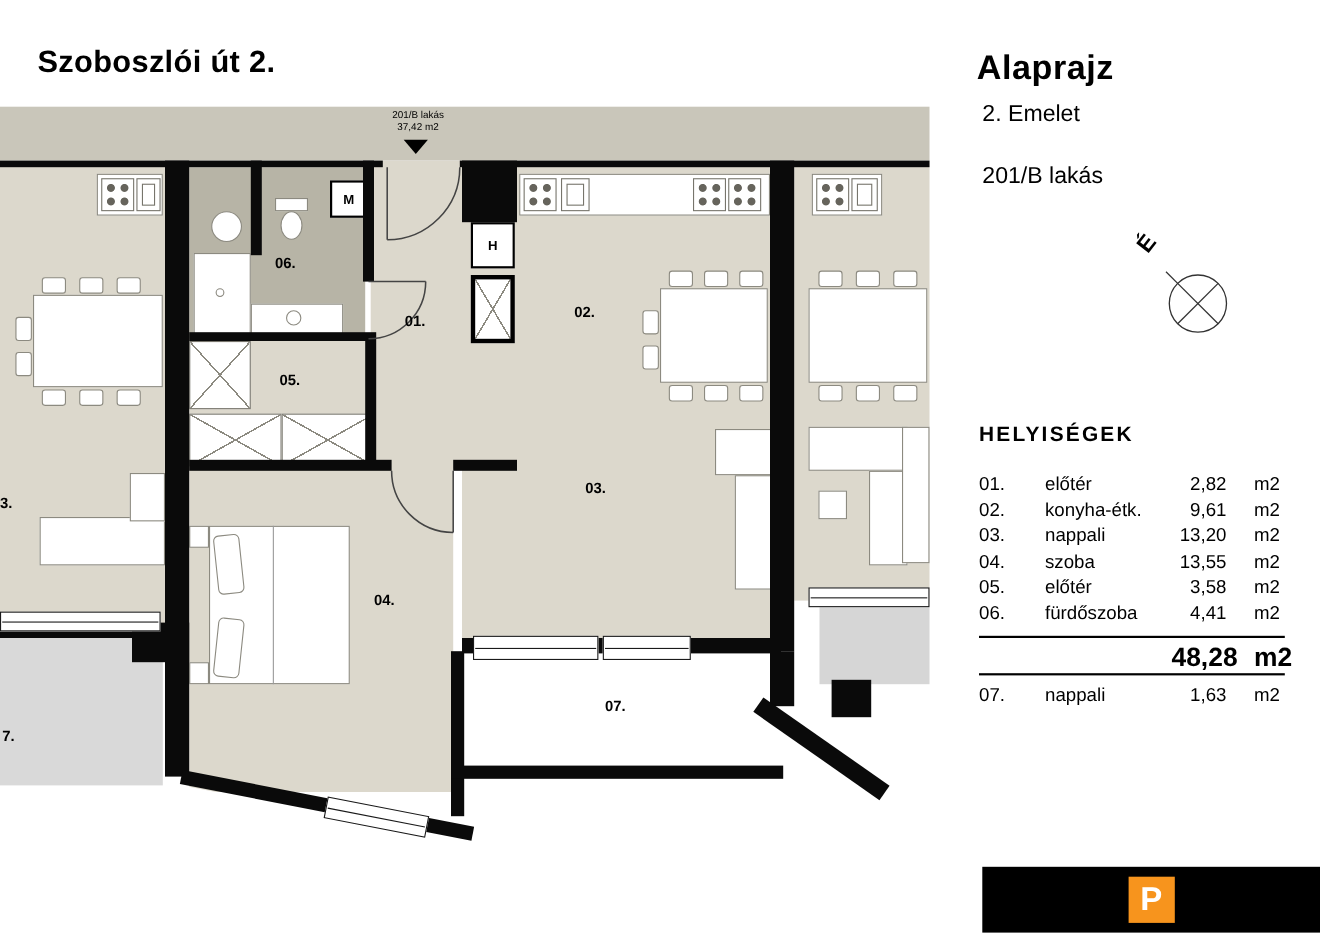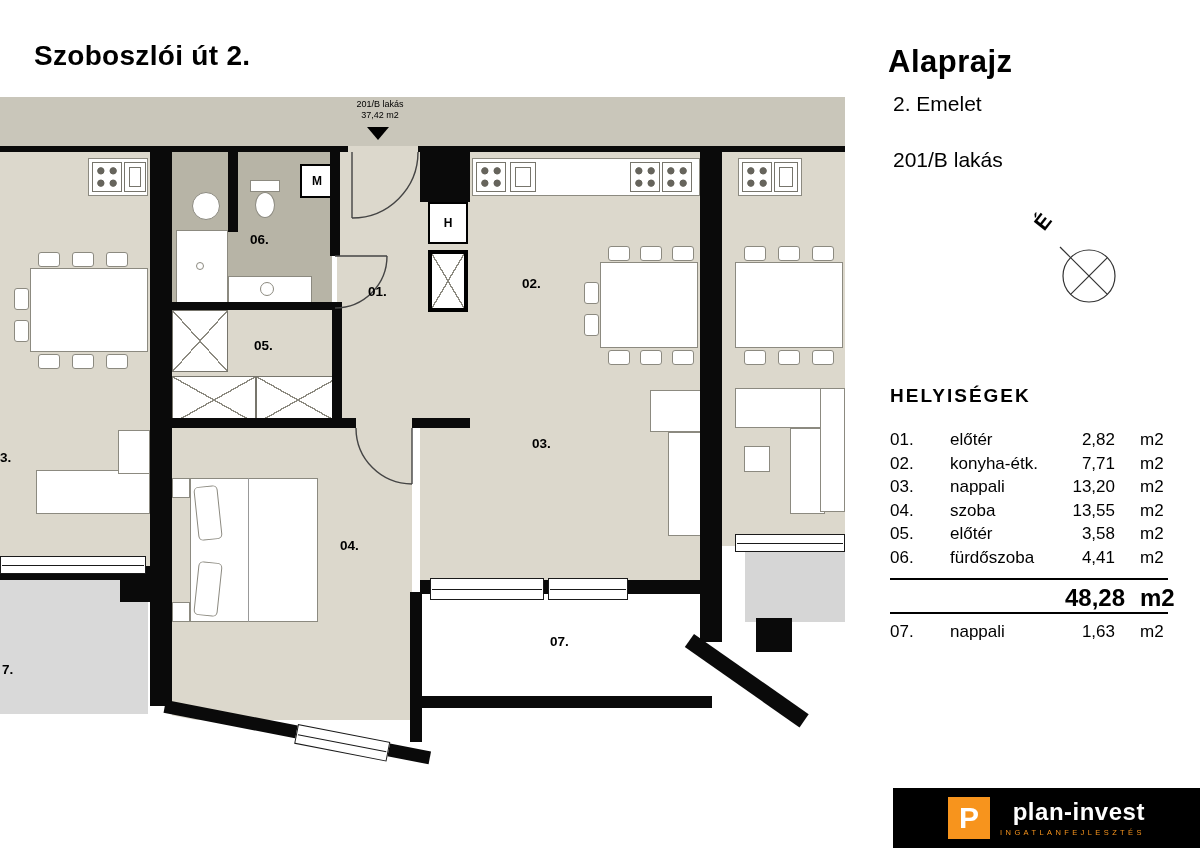--- a/index.html
+++ b/index.html
@@ -208,21 +208,21 @@
 
 <div class="sb-rooms-h">HELYISÉGEK</div>
 
 <div class="rooms-grid" style="left:890px;top:428px">
   <div>01.</div>
   <div>előtér</div>
   <div class="ta-r">2,82</div>
   <div class="unit">m2</div>
   <div>02.</div>
   <div>konyha-étk.</div>
-  <div class="ta-r">7,71</div>
+  <div class="ta-r">9,61</div>
   <div class="unit">m2</div>
   <div>03.</div>
   <div>nappali</div>
   <div class="ta-r">13,20</div>
   <div class="unit">m2</div>
   <div>04.</div>
   <div>szoba</div>
   <div class="ta-r">13,55</div>
   <div class="unit">m2</div>
   <div>05.</div>
@@ -248,17 +248,13 @@
 
 <div class="rooms-grid" style="left:890px;top:620px">
   <div>07.</div>
   <div>nappali</div>
   <div class="ta-r">1,63</div>
   <div class="unit">m2</div>
 </div>
 
 <div class="logo">
   <div class="logo-p">P</div>
-  <div class="logo-text">
-    <div class="logo-brand">plan-invest</div>
-    <div class="logo-sub">INGATLANFEJLESZTÉS</div>
-  </div>
 </div>
 
 </body></html>

